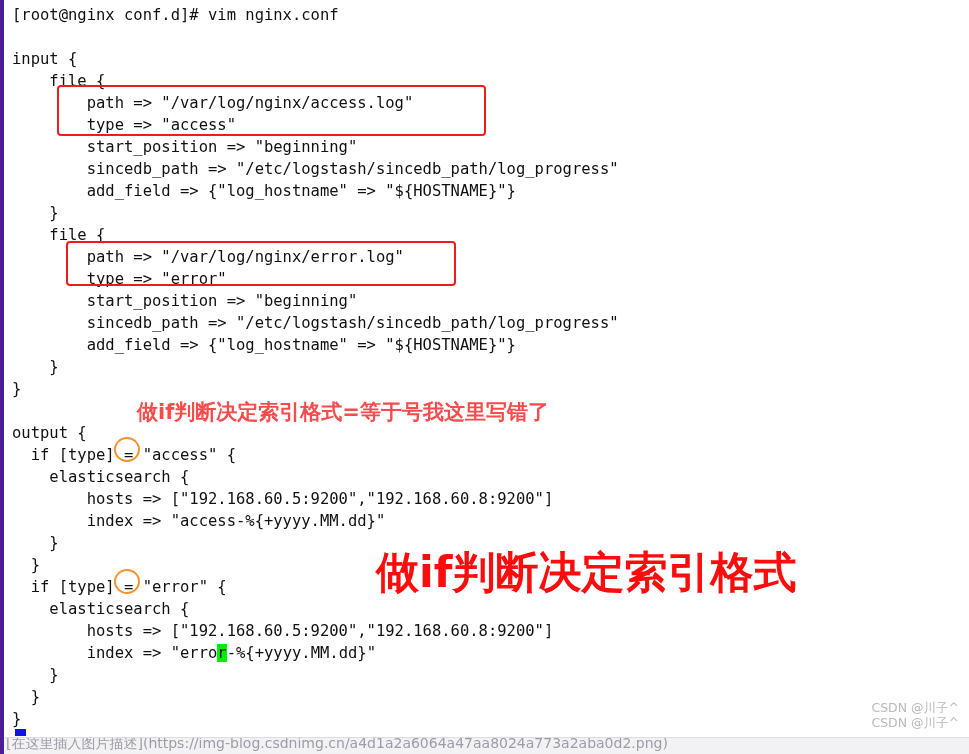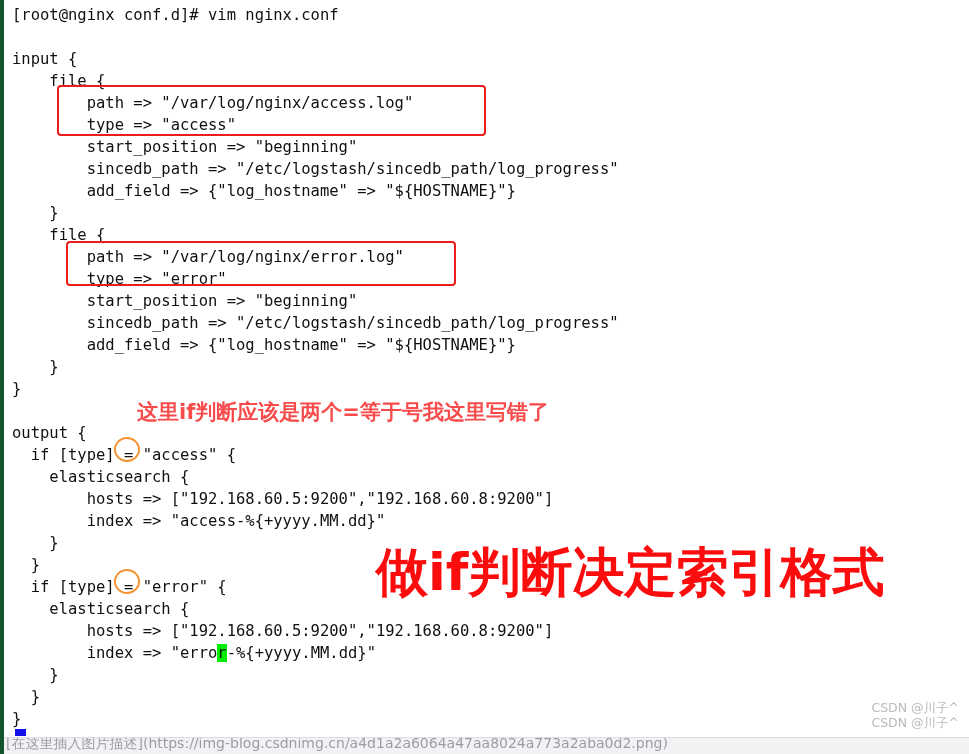--- a/index.html
+++ b/index.html
@@ -7,21 +7,21 @@
     width:969px;height:754px;
     background:#ffffff;
     font-family:"DejaVu Sans Mono","Liberation Mono",monospace;
     overflow:hidden;
     position:relative;
   }
   #page{
     position:absolute;
     left:0;top:0;width:969px;height:754px;
     background:#ffffff;
-    border-left:4px solid #14532d;
+    border-left:4px solid #4c1d95;
     box-sizing:border-box;
     overflow:hidden;
   }
   
   #code{
     position:absolute;
     left:0;top:0;
     width:969px;
     padding:4px 0 0 8px;
     box-sizing:border-box;
@@ -63,21 +63,21 @@
     font-size:21px;
     font-weight:600;
     line-height:26px;
     white-space:nowrap;
     z-index:5;
   }
   .cn-note-big{
     position:absolute;
     color:#fb0d0d;
     font-family:"DejaVu Sans","Liberation Sans",sans-serif;
-    font-size:52px;
+    font-size:43px;
     font-weight:700;
     line-height:50px;
     white-space:nowrap;
     z-index:5;
   }
   
   #watermark{
     position:absolute;
     right:10px;
     bottom:24px;
@@ -162,21 +162,21 @@
   </div>
 
   <div class="redbox" style="left:53px;top:85px;width:429px;height:51px;"></div>
 
   <div class="redbox" style="left:62px;top:241px;width:390px;height:45px;"></div>
 
   <div class="ovalmark" style="left:110px;top:437px;width:26px;height:25px;"></div>
 
   <div class="ovalmark" style="left:110px;top:569px;width:26px;height:25px;"></div>
 
-  <div class="cn-note-small" style="left:133px;top:399px;">这里if判断应该是两个=等于号我这里写错了</div>
+  <div class="cn-note-small" style="left:133px;top:399px;">做if判断决定索引格式=等于号我这里写错了</div>
 
   <div class="cn-note-big" style="left:372px;top:547px;">做if判断决定索引格式</div>
 
   <div id="bluemark"></div>
 
   <div id="watermark">
     <div>CSDN @川子^</div>
     <div>CSDN @川子^</div>
   </div>
 

